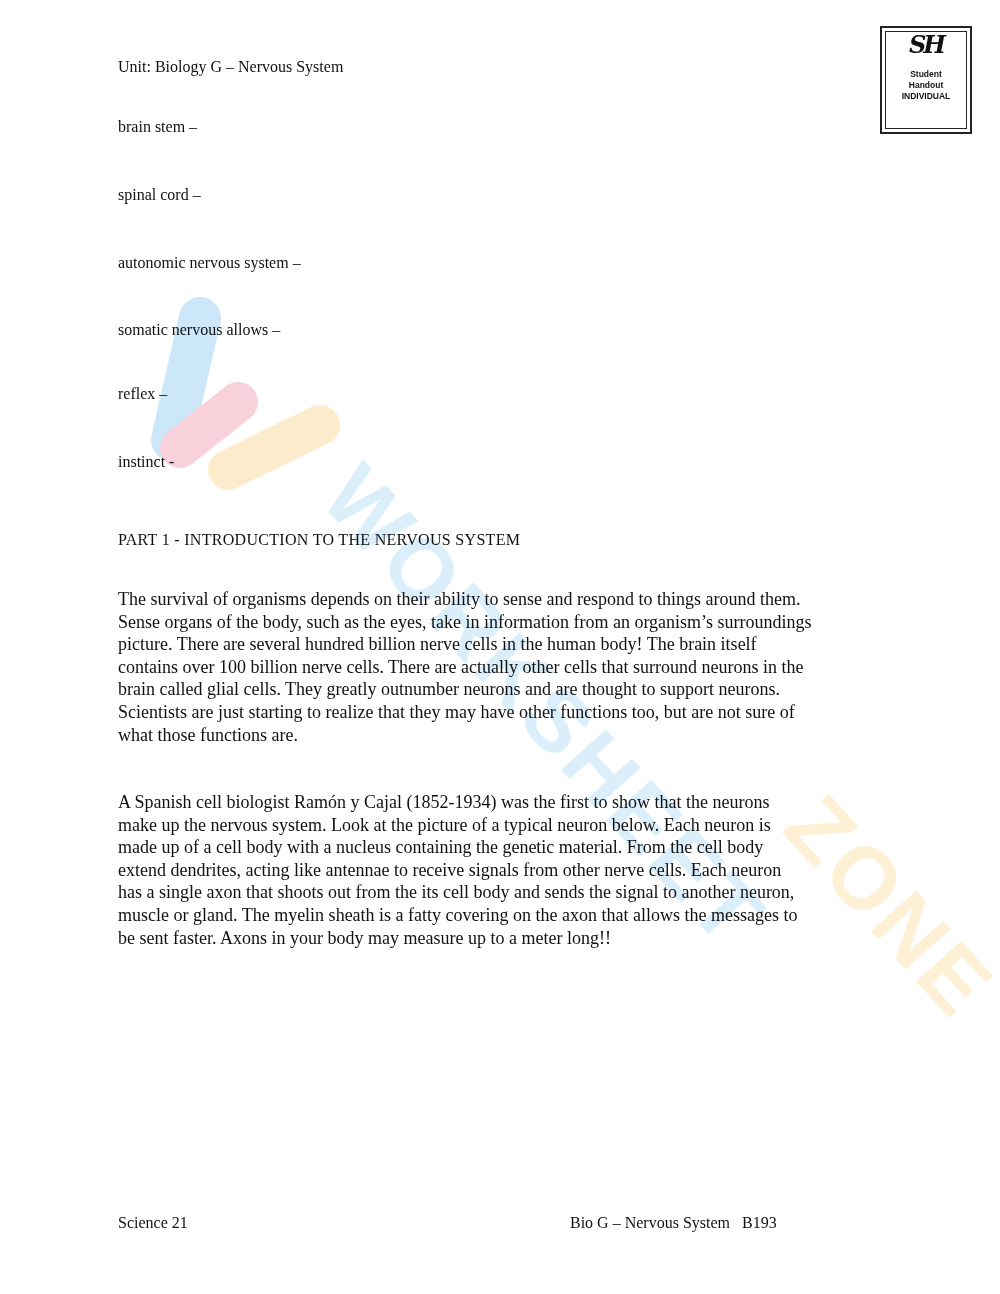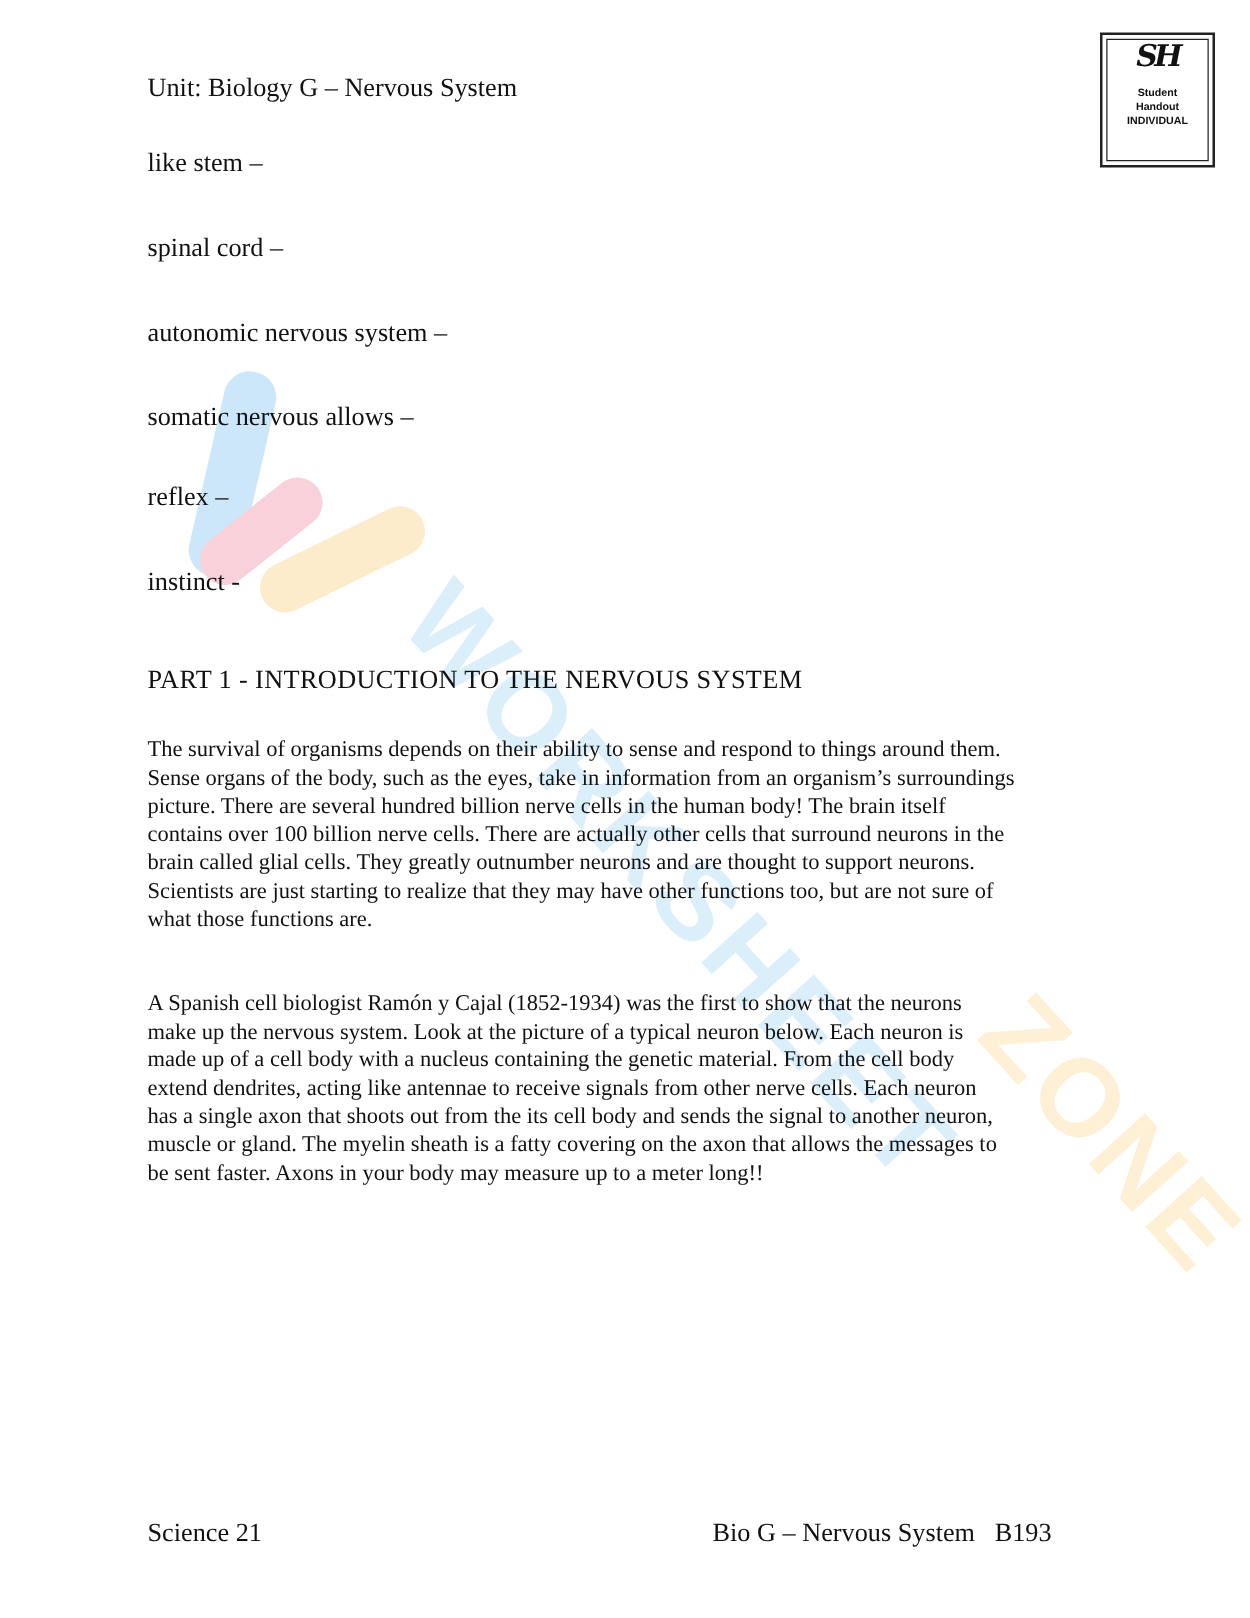--- a/index.html
+++ b/index.html
@@ -1,19 +1,19 @@
 <!DOCTYPE html>
 <html><head>
 <meta charset="utf-8">
 <style>
   html, body { margin:0; padding:0; background:#fff; }
   body { width:1000px; height:1294px; position:relative; overflow:hidden;
          font-family:"Liberation Serif", "DejaVu Serif", serif; color:#111; }
   .abs { position:absolute; }
-  .line { font-size:21px; white-space:nowrap; }
+  .line { font-size:16px; white-space:nowrap; }
   .para { font-size:18px; line-height:22.6px; width:780px; }
   .para p { margin:0; }
   .wm { position:absolute; pointer-events:none; }
   .badge { position:absolute; left:880px; top:26px; width:92px; height:108px;
            border:2px solid #222; box-sizing:border-box; }
   .badge-inner { position:absolute; left:3px; top:3px; right:3px; bottom:3px;
                  border:1.5px solid #222; text-align:center;
                  font-family:"Liberation Sans", sans-serif; font-weight:bold; font-size:8.5px; line-height:11px; }
   .logo { font-family:"DejaVu Serif", serif; font-size:24px; font-weight:bold; font-style:italic;
           margin-top:7px; height:30px; letter-spacing:-3px; }
@@ -35,21 +35,21 @@
 
 <div class="badge">
   <div class="badge-inner">
     <div class="logo">SH</div>
     <div>Student</div>
     <div>Handout</div>
     <div>INDIVIDUAL</div>
   </div>
 </div>
 
-<div class="abs line" style="left:118px;top:118px;">like stem –</div>
+<div class="abs line" style="left:118px;top:118px;">brain stem –</div>
 <div class="abs line" style="left:118px;top:186px;">spinal cord –</div>
 <div class="abs line" style="left:118px;top:254px;">autonomic nervous system –</div>
 <div class="abs line" style="left:118px;top:321px;">somatic nervous allows –</div>
 <div class="abs line" style="left:118px;top:385px;">reflex –</div>
 <div class="abs line" style="left:118px;top:453px;">instinct -</div>
 
 <div class="abs line" style="left:118px;top:531px;letter-spacing:0.3px;">PART 1 - INTRODUCTION TO THE NERVOUS SYSTEM</div>
 
 <div class="abs para" style="left:118px;top:588px;">
   <p>The survival of organisms depends on their ability to sense and respond to things around them.</p>

